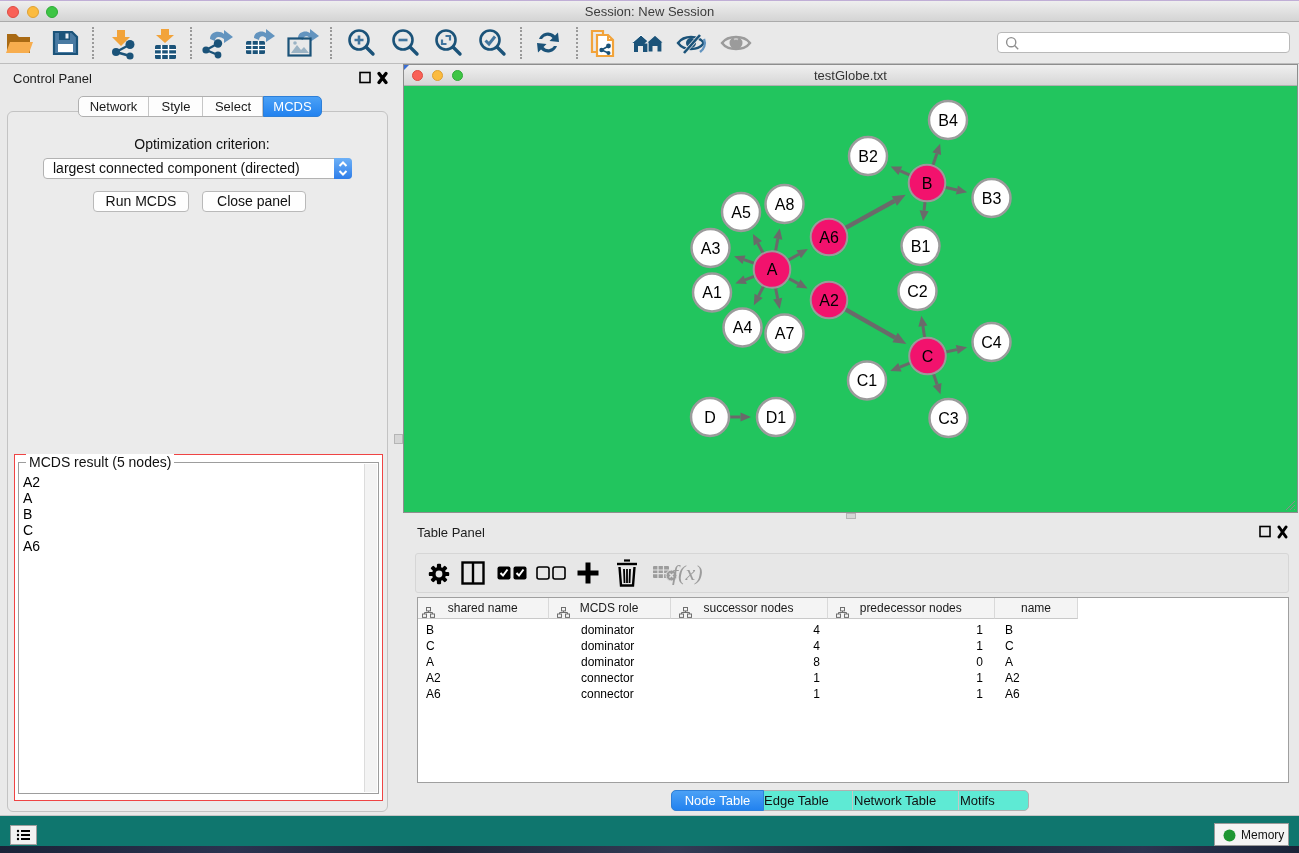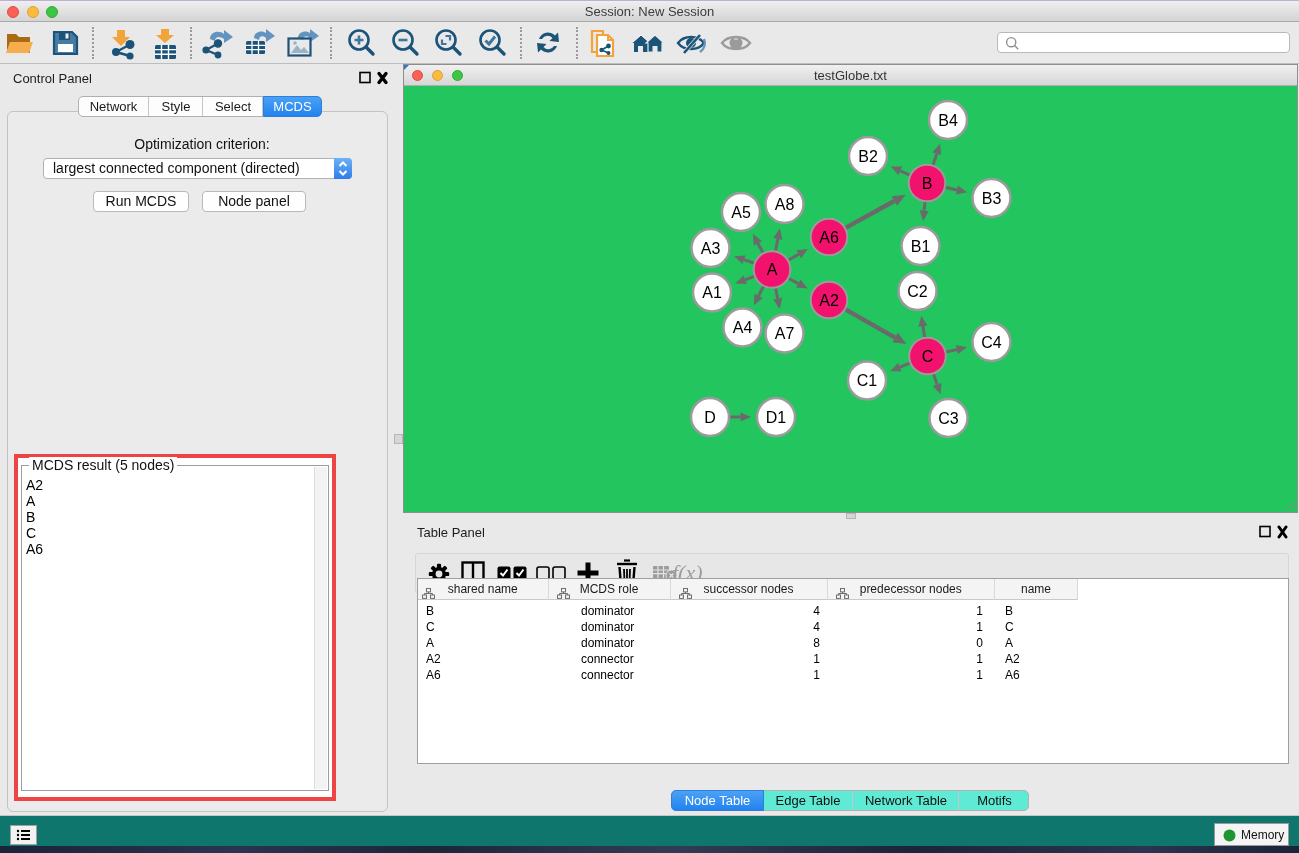--- a/index.html
+++ b/index.html
@@ -25,43 +25,43 @@
 
 #cp-title { left:13px; top:71px; font-size:13px; color:#1d1d1d; }
 #cp-box { left:7px; top:111px; width:381px; height:701px; background:#ebebeb; border:1px solid #c3c3c3; border-radius:6px; }
 #tabgroup { position:absolute; left:78px; top:96px; width:243px; height:21px; background:#fdfdfd; border:1px solid #b0b0b0; border-radius:5px; }
 .tseg { position:absolute; top:0; height:19px; font-size:13px; color:#1a1a1a; text-align:center; line-height:19px; border-right:1px solid #c6c6c6; }
 #tseg-sel { position:absolute; left:184px; top:-1px; width:59px; height:21px; background:linear-gradient(#4ba1f6,#2282ef); color:#fff; border-radius:0 5px 5px 0; border:1px solid #2d7fd8; text-align:center; line-height:20px; font-size:13px; }
 #opt-label { left:0px; top:136px; width:404px; text-align:center; font-size:14px; color:#111; }
 #dropdown { left:43px; top:158px; width:309px; height:21px; background:#fff; border:1px solid #b2b2b2; border-radius:4px; font-size:14px; color:#111; line-height:19px; padding-left:9px; }
 #dd-step { position:absolute; right:-1px; top:-1px; width:18px; height:21px; border-radius:0 4px 4px 0; background:linear-gradient(#6db1f7,#2e7de9); }
 .btn { position:absolute; top:191px; height:21px; background:#fefefe; border:1px solid #b9b9b9; border-radius:4px; font-size:14px; color:#111; text-align:center; line-height:19px; }
-#resbox { left:14px; top:454px; width:322px; height:347px; background:#fff; border:4px solid #ef4444; }
+#resbox { left:14px; top:454px; width:369px; height:347px; background:#fff; border:1px solid #ef4444; }
 #fieldset { position:absolute; left:3px; top:7px; right:3px; bottom:6px; border:1px solid #9d9d9d; }
 #fieldset-label { position:absolute; left:7px; top:-9px; background:#fff; padding:0 3px; font-size:14px; color:#111; }
 #reslist { position:absolute; left:4px; top:11px; font-size:14px; color:#000; line-height:16px; }
 #res-scroll { position:absolute; right:1px; top:1px; width:13px; bottom:1px; background:#f3f3f3; border-left:1px solid #dcdcdc; }
 
 
 #vsplit-grip { left:394px; top:434px; width:9px; height:10px; background:#d6d6d6; border:1px solid #b5b5b5; }
 #hsplit-grip { left:846px; top:513px; width:10px; height:6px; background:#d6d6d6; border:1px solid #b5b5b5; }
 
 
 #netwin { left:403px; top:64px; width:895px; height:449px; border:1px solid #8e8e8e; background:#22c55e; }
 #net-titlebar { position:absolute; left:0; top:0; width:100%; height:21px; background:linear-gradient(#f0f0f0,#d6d6d6); border-bottom:1px solid #b0b0b0; }
 #net-title { position:absolute; top:3px; left:0; width:100%; text-align:center; font-size:13px; color:#333; }
 
 
 #tp-title { left:417px; top:525px; font-size:13px; color:#1d1d1d; }
 #tp-toolbar { left:415px; top:553px; width:874px; height:40px; background:#e7e7e7; border:1px solid #d6d6d6; border-radius:3px; }
-#tp-table { left:417px; top:578px; width:872px; height:186px; background:#fff; border:1px solid #9f9f9f; }
+#tp-table { left:417px; top:597px; width:872px; height:186px; background:#fff; border:1px solid #9f9f9f; }
 .th-cell { position:absolute; top:0; height:21px; background:#f4f4f4; border-right:1px solid #d9d9d9; border-bottom:1px solid #c9c9c9; font-size:12px; color:#1a1a1a; text-align:center; line-height:21px; }
 .td { position:absolute; font-size:12px; color:#000; height:16px; line-height:16px; }
 #tab2group { position:absolute; left:671px; top:790px; width:358px; height:21px; background:#5eead4; border:1px solid #b0b0b0; border-radius:5px; }
-.t2seg { position:absolute; top:0; height:19px; font-size:13px; color:#111; text-align:center; line-height:19px; border-right:1px solid #c6c6c6; }
+.t2seg { position:absolute; top:0; height:19px; font-size:13px; color:#111; line-height:19px; border-right:1px solid #c6c6c6; }
 #t2sel { position:absolute; left:-1px; top:-1px; width:93px; height:21px; background:linear-gradient(#4ba1f6,#2282ef); color:#fff; border-radius:5px 0 0 5px; border:1px solid #2d7fd8; text-align:center; line-height:20px; font-size:13px; }
 
 #statusbar { left:0; top:815px; width:1299px; height:31px; background:#0f766e; border-top:1px solid #c6c6c6; }
 #listbtn { position:absolute; left:10px; top:9px; width:27px; height:20px; background:#f2f2f2; border:1px solid #9f9f9f; }
 #membtn { position:absolute; left:1214px; top:7px; width:75px; height:23px; background:#f4f4f4; border:1px solid #9a9a9a; font-size:12px; color:#111; }
 #bottomstrip { left:0; top:846px; width:1299px; height:7px; background:linear-gradient(90deg,#1a2338 0%,#2a3350 18%,#1c2639 33%,#323b55 52%,#1b2438 70%,#2b3450 88%,#1a2338 100%); }
 </style>
 </head>
 <body>
 <div class="abs" id="titlebar">
@@ -193,21 +193,21 @@
 <div class="abs" id="opt-label">Optimization criterion:</div>
 <div class="abs" id="dropdown">largest connected component (directed)
   <div id="dd-step">
     <svg width="18" height="21" viewBox="0 0 18 21">
       <path d="M5.5 8 L9 4.5 L12.5 8" fill="none" stroke="#fff" stroke-width="2"></path>
       <path d="M5.5 13 L9 16.5 L12.5 13" fill="none" stroke="#fff" stroke-width="2"></path>
     </svg>
   </div>
 </div>
 <div class="btn abs" style="left:93px;  width:96px;">Run MCDS</div>
-<div class="btn abs" style="left:202px; width:104px;">Node panel</div>
+<div class="btn abs" style="left:202px; width:104px;">Close panel</div>
 <div class="abs" id="resbox">
   <div id="fieldset">
     <div id="fieldset-label">MCDS result (5 nodes)</div>
     <div id="reslist">A2<br>A<br>B<br>C<br>A6</div>
     <div id="res-scroll"></div>
   </div>
 </div>
 
 <div class="abs" id="vsplit-grip"></div>
 <div class="abs" id="hsplit-grip"></div>

